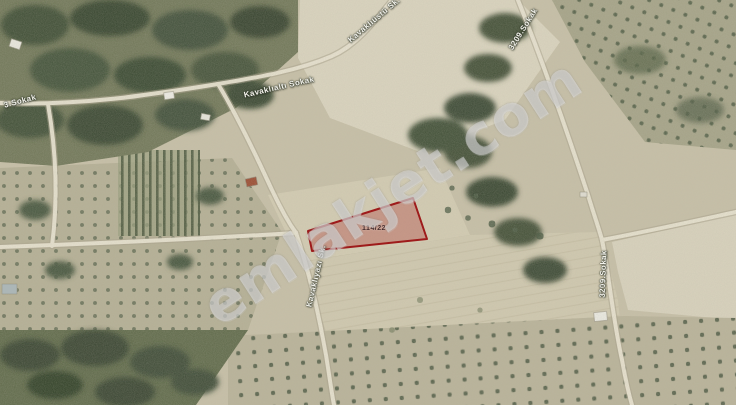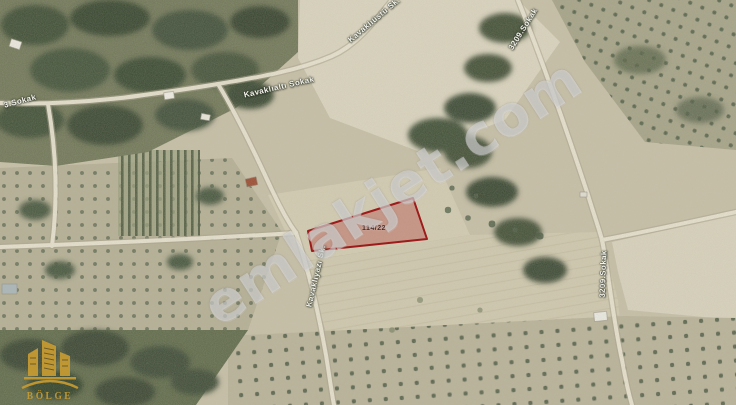--- a/index.html
+++ b/index.html
@@ -175,37 +175,14 @@
   <div class="street-label" style="left:374px;top:20px;transform:translate(-50%,-50%) rotate(-40deg);">Kavaklıüstü Sk.</div>
   <div class="street-label" style="left:523px;top:29px;transform:translate(-50%,-50%) rotate(-58deg);">3209.Sokak</div>
   <div class="street-label" style="left:603px;top:274px;transform:translate(-50%,-50%) rotate(-88deg);">3209.Sokak</div>
   <div class="street-label" style="left:20px;top:101px;transform:translate(-50%,-50%) rotate(-15deg);">3.Sokak</div>
   <div class="street-label" style="left:316px;top:276px;transform:translate(-50%,-50%) rotate(-77deg);">Kavaklıyazı Sk.</div>
 
   <div id="parcel-label">114/22</div>
 
   <div id="watermark">emlakjet.com</div>
 
-  <div id="agency-logo">
-    <svg width="72" height="70" viewBox="0 0 64 70">
-      <g opacity=".95" fill="#c49a33">
-        <path d="M10 44 V22 L20 16 V44 Z"></path>
-        <path d="M24 44 V8 L38 14 V44 Z"></path>
-        <path d="M42 44 V20 L52 24 V44 Z"></path>
-        <rect x="6" y="45" width="52" height="2.5"></rect>
-        <g stroke="#2a2a1e" stroke-width="1" opacity=".55">
-          <line x1="26" y1="16" x2="36" y2="18"></line>
-          <line x1="26" y1="21" x2="36" y2="23"></line>
-          <line x1="26" y1="26" x2="36" y2="28"></line>
-          <line x1="26" y1="31" x2="36" y2="33"></line>
-          <line x1="26" y1="36" x2="36" y2="38"></line>
-          <line x1="12" y1="26" x2="18" y2="26"></line>
-          <line x1="12" y1="32" x2="18" y2="32"></line>
-          <line x1="44" y1="28" x2="50" y2="28"></line>
-          <line x1="44" y1="34" x2="50" y2="34"></line>
-        </g>
-        <path d="M4 56 Q32 42 60 56" fill="none" stroke-width="2.5" stroke="#c49a33"></path>
-        <text x="32" y="67" text-anchor="middle" font-family="Liberation Serif, serif" font-size="9.5" letter-spacing="2.5" font-weight="700">BÖLGE</text>
-      </g>
-    </svg>
-  </div>
 
 </div>
 
 </body></html>

